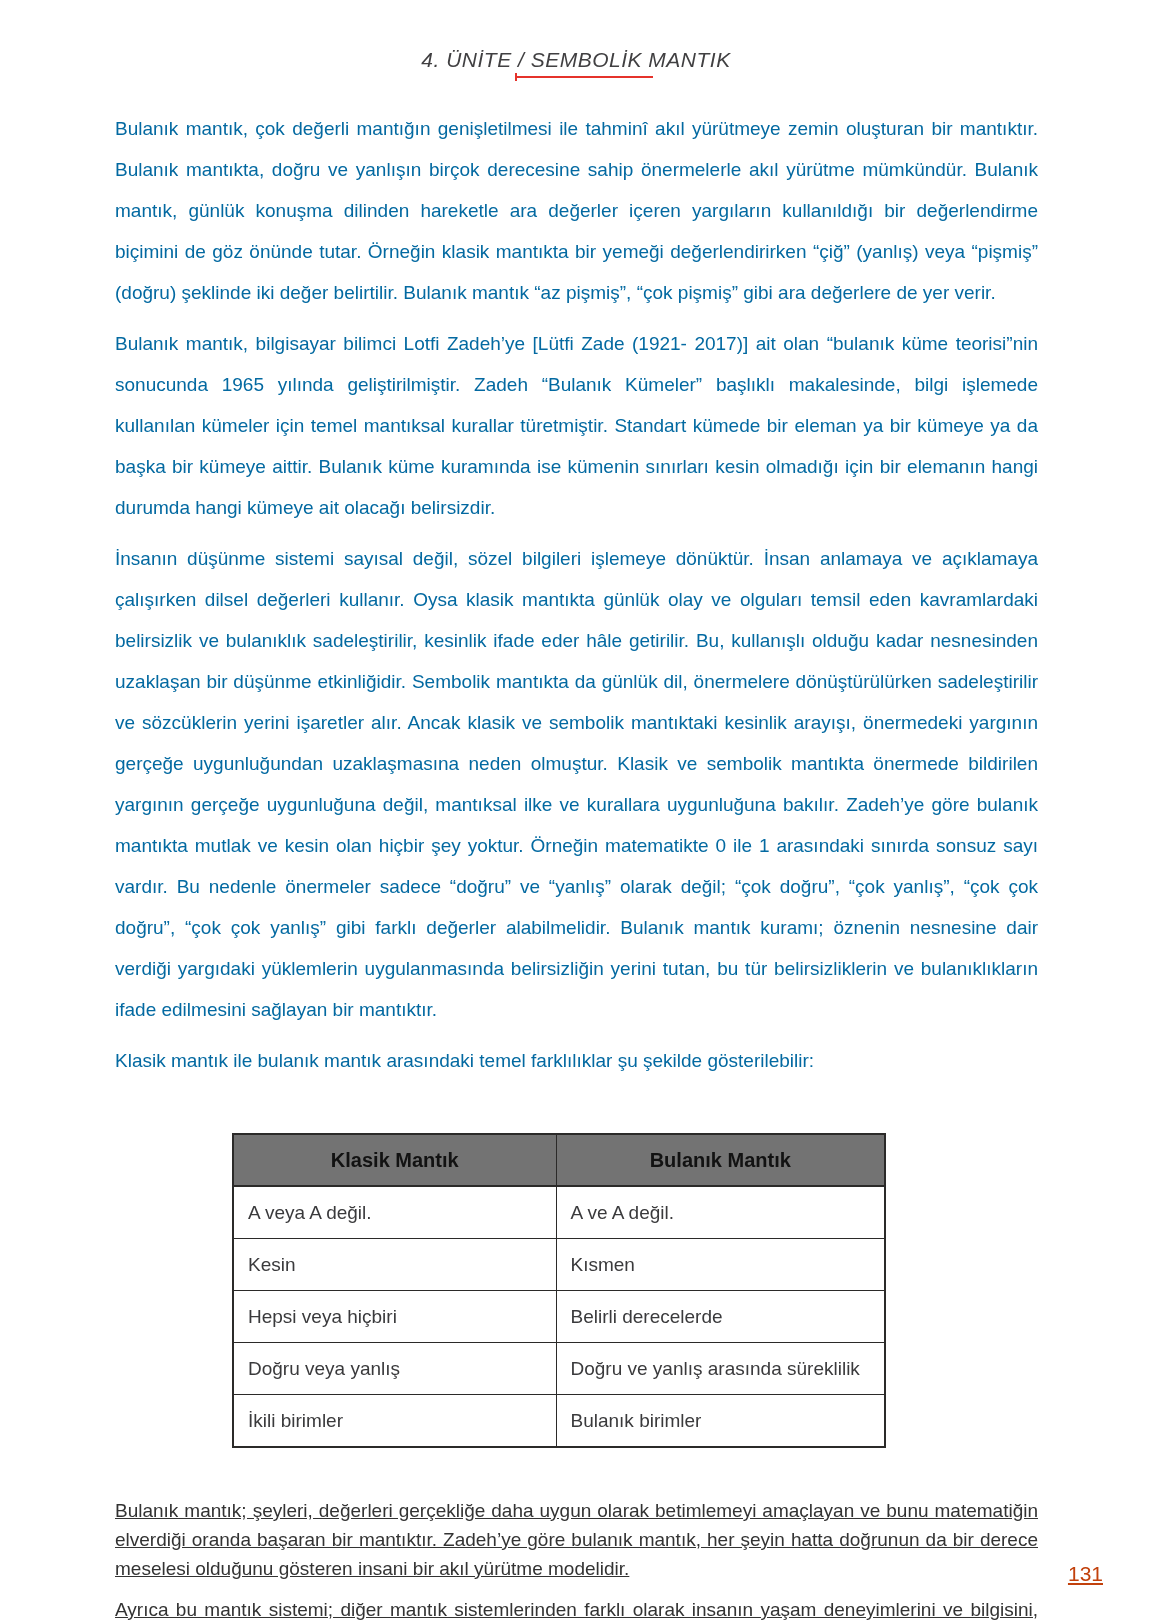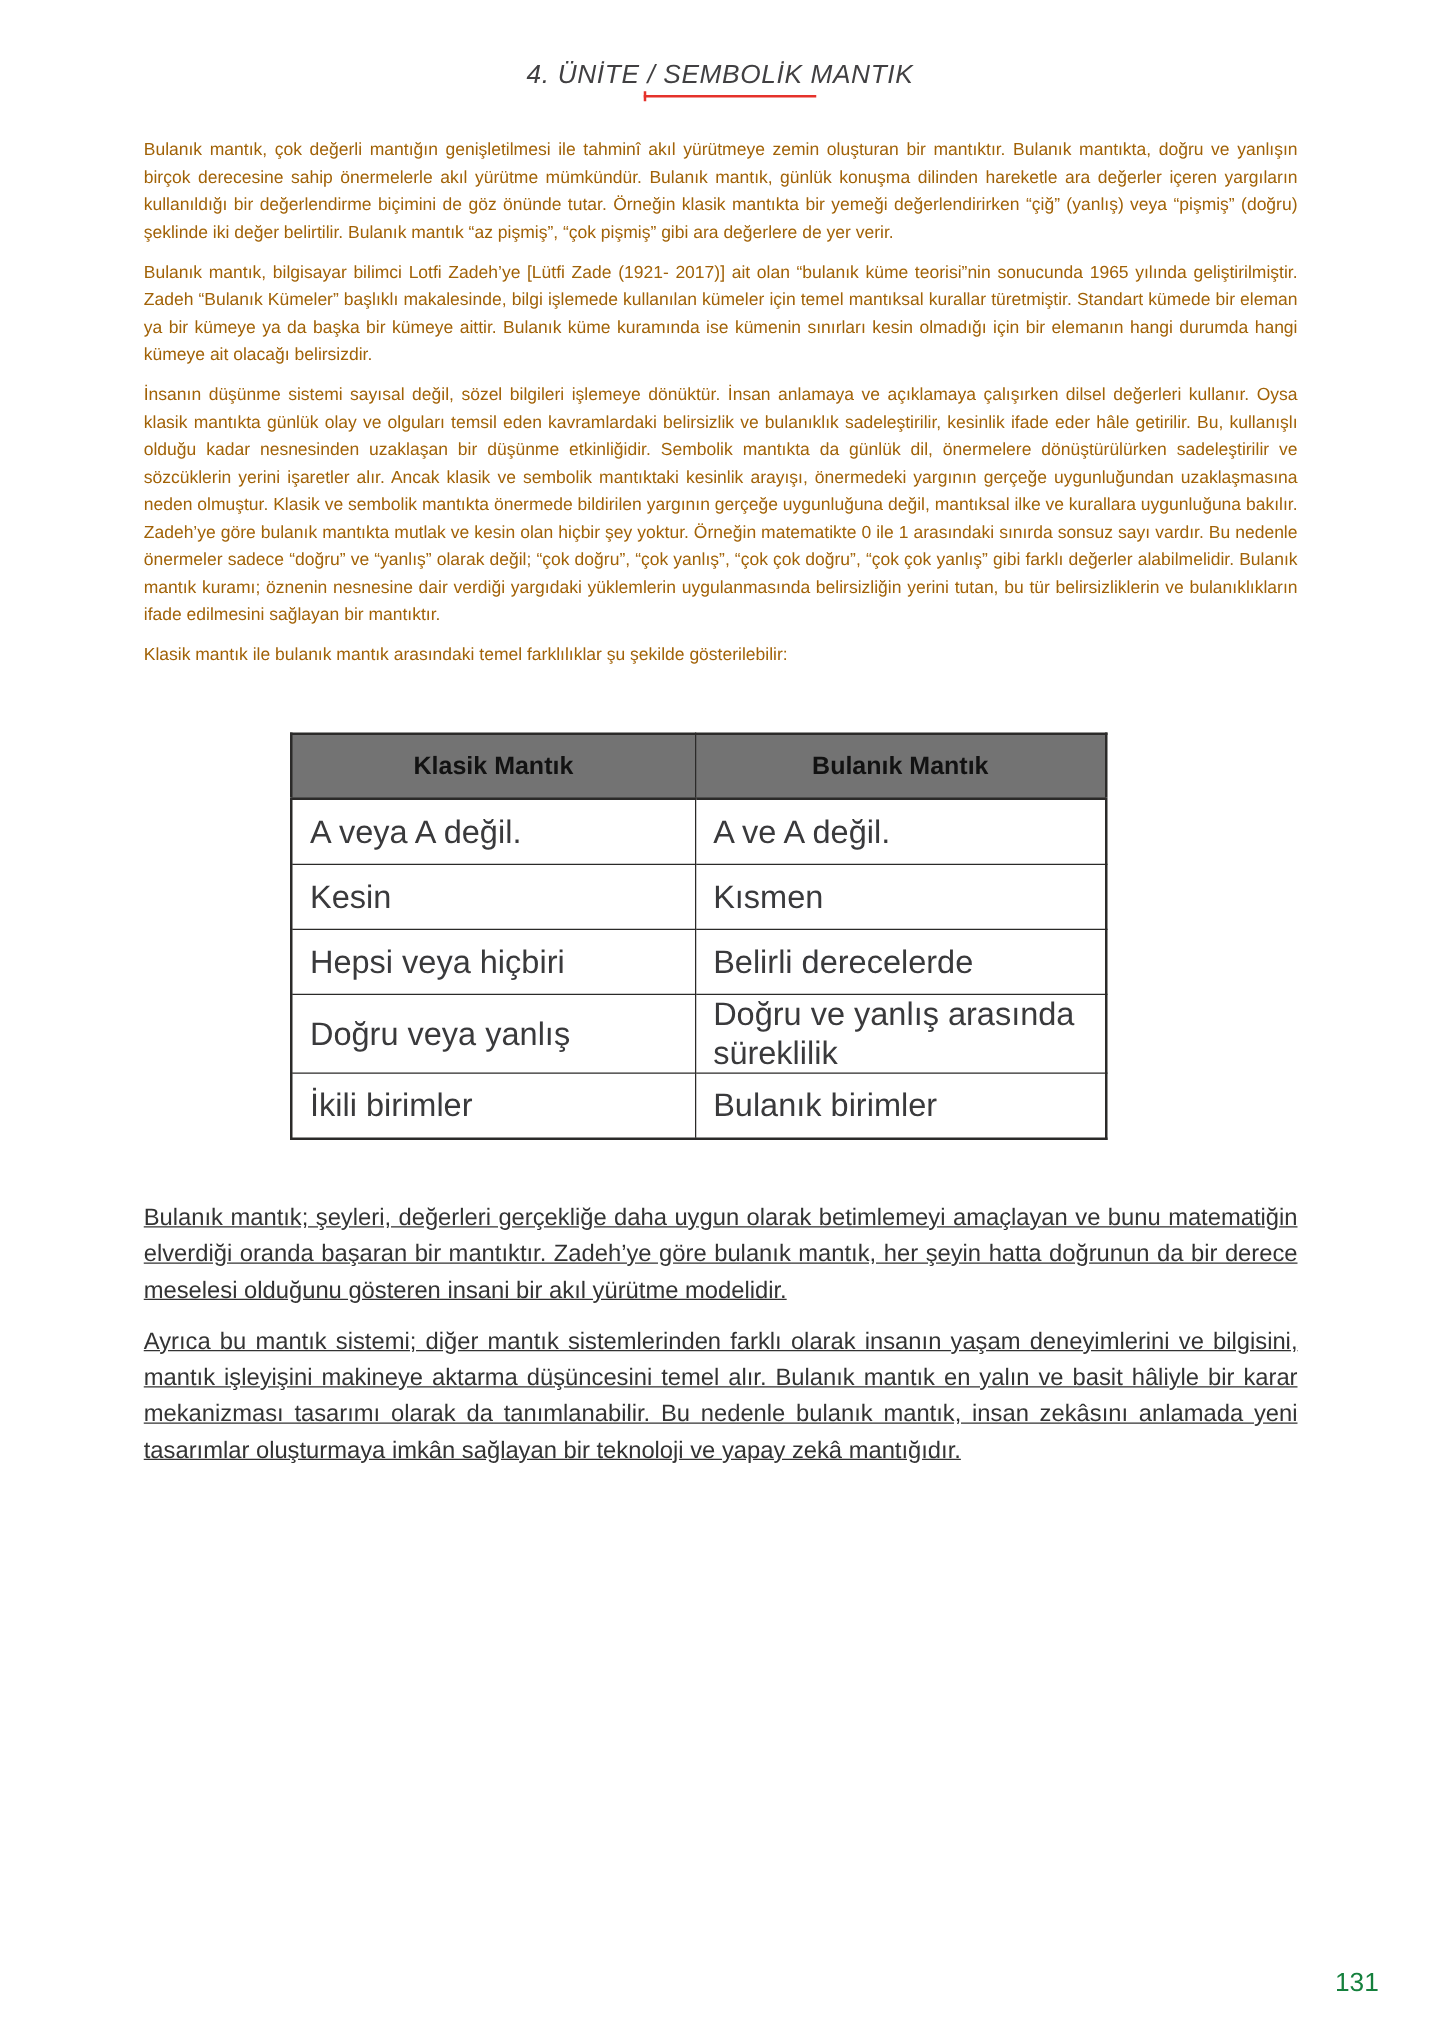--- a/index.html
+++ b/index.html
@@ -61,43 +61,43 @@
 
   
   .content {
     position: absolute;
     top: 108px;
     left: 115px;
     width: 923px;
   }
   .content p {
     margin: 0 0 10px 0;
-    font-size: 14px;
-    line-height: 22px;
+    font-size: 19px;
+    line-height: 41px;
     text-align: justify;
-    color: #a16207;
+    color: #0369a1;
   }
   .content p.last-before-table {
     margin-bottom: 0;
   }
 
   
   .table-wrap {
     margin: 52px 0 0 117px;
     width: 652px;
   }
   table.compare {
     border-collapse: collapse;
     width: 652px;
     table-layout: fixed;
   }
   table.compare th,
   table.compare td {
     border: 1px solid #2b2a29;
-    font-size: 26px;
+    font-size: 19px;
     color: #3a3a3c;
     padding: 0 14px;
     height: 51px;
     vertical-align: middle;
     text-align: left;
     background: #ffffff;
   }
   table.compare th {
     background: #737373;
     color: #121212;
@@ -121,23 +121,24 @@
     font-size: 19px;
     line-height: 29px;
     text-align: justify;
     color: #333333;
   }
 
   
   .page-number {
     position: absolute;
     right: 49px;
-    bottom: 25px;
+    bottom: 38px;
     font-size: 21px;
-    color: #15803d;
+    color: #c2410c;
+    text-decoration: underline;
   }
 </style>
 </head>
 <body>
 
 <div class="page">
 
   <div class="page-header">
     <span class="unit-title">4. ÜNİTE / SEMBOLİK MANTIK</span>
     <div class="red-rule">

